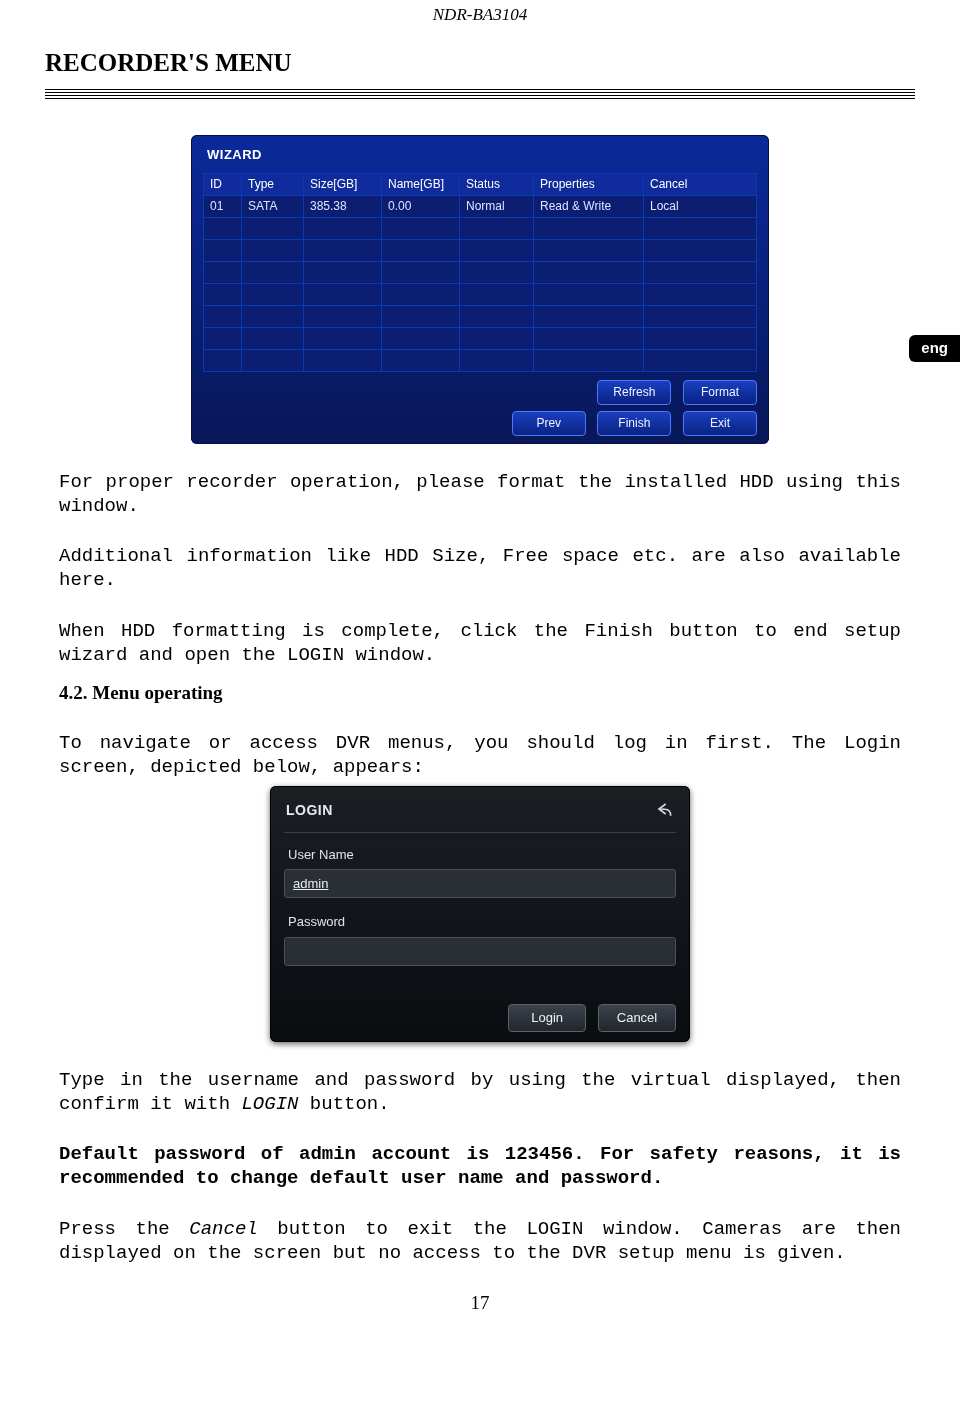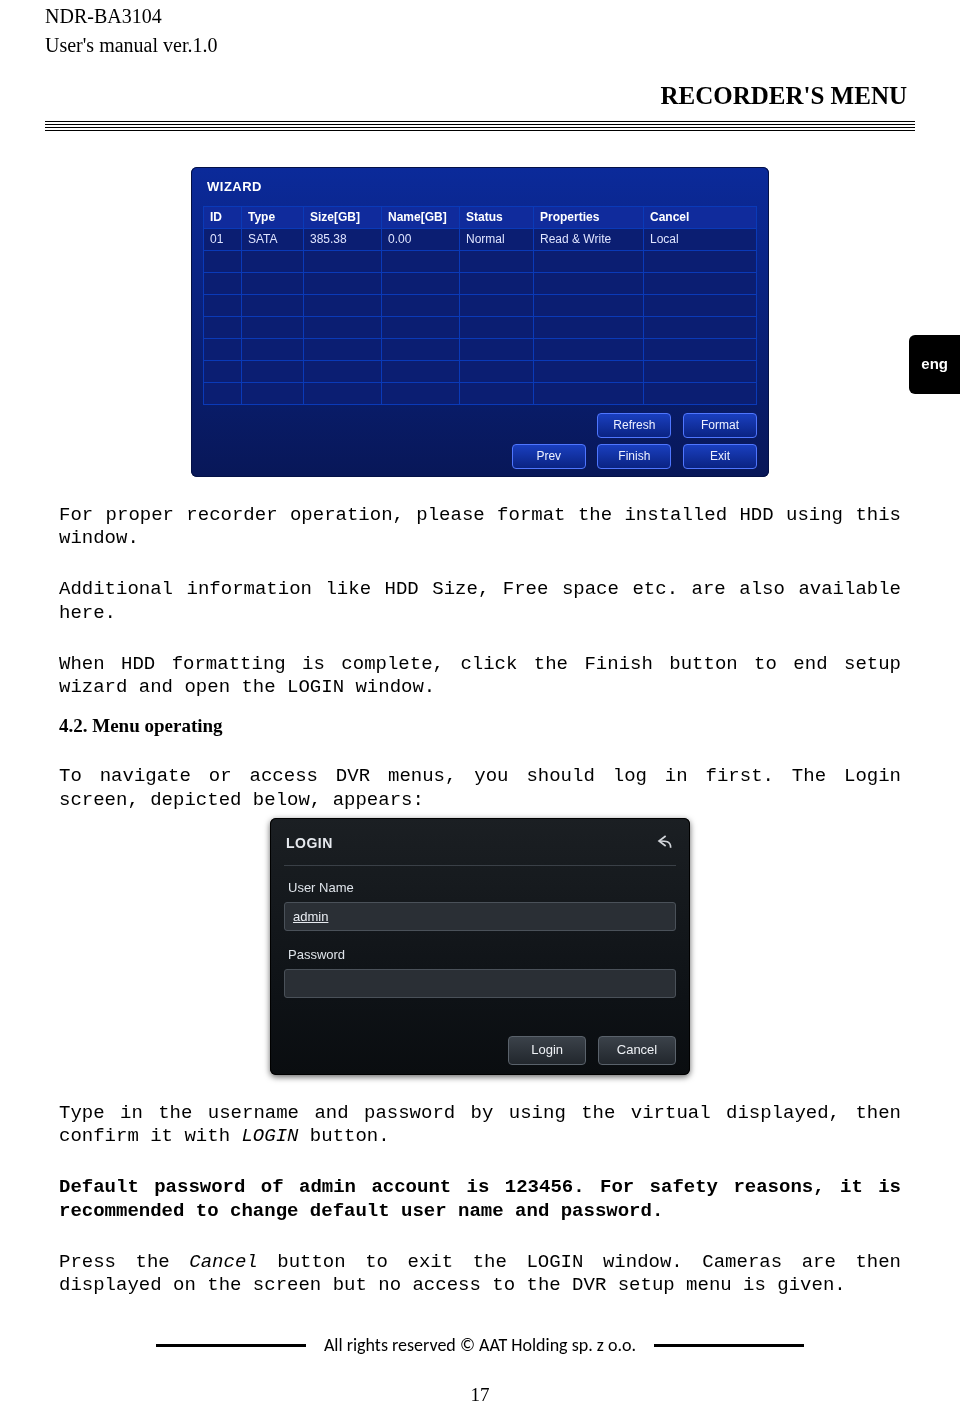--- a/index.html
+++ b/index.html
@@ -7,49 +7,49 @@
     font-family: "Times New Roman", Times, serif;
     background: #fff;
     color: #000;
     width: 960px;
     margin: 0 auto;
     position: relative;
     font-size: 19px;
     line-height: 1.25;
   }
   .page { padding: 0 45px 30px 45px; }
-  .header-center { text-align: left; font-size: 20px; padding-top: 4px; }
-  .section-title { text-align: right; font-weight: bold; font-size: 25px; margin: 22px 0 10px; padding-right: 8px;}
+  .header-center { text-align: center; font-style: italic; font-size: 17px; padding-top: 4px; }
+  .section-title { font-weight: bold; font-size: 25px; margin: 22px 0 10px; padding-right: 8px;}
   .thick-rule { border: none; border-top: 4px double #000; height: 4px; margin: 6px 0 0; }
   .thick-rule.bottom { margin-top: 2px; }
   .lang-tab {
     position: absolute; right: 0; top: 335px;
     background: #000; color: #fff;
     font-family: Arial, sans-serif; font-size: 15px; font-weight: bold;
-    padding: 20px 12px; border-radius: 6px 0 0 6px;
+    padding: 4px 12px; border-radius: 6px 0 0 6px;
   }
   .wizard-wrap { text-align: center; margin: 36px 0 22px; }
   .wizard {
     display: inline-block; width: 578px;
     background: #0a1d6e;
     background: linear-gradient(#0b2a9a, #081758);
     border-radius: 6px; padding: 10px 12px 8px;
     color: #e9ebff; font-family: Arial, sans-serif; font-size: 13px;
     text-align: left;
     box-shadow: 0 0 0 1px #041146 inset;
   }
   .wiz-title { font-weight: bold; color: #fff; margin: 2px 4px 10px; font-size: 13px; letter-spacing: .5px;}
   .wiz-table {
     width: 100%; border-collapse: collapse; table-layout: fixed;
     background: #0b1e72;
   }
   .wiz-table th, .wiz-table td {
     border: 1px solid #0a3ab8; padding: 3px 6px; font-size: 12px; color: #dfe4ff; height: 20px; overflow: hidden;
   }
-  .wiz-table th { color: #fff; font-weight: bold; background: #102b9c; }
+  .wiz-table th { color: #fff; font-weight: normal; background: #102b9c; }
   .wiz-buttons { text-align: right; margin-top: 8px; }
   .wiz-btn {
     display: inline-block; min-width: 74px; text-align: center;
     background: linear-gradient(#1a3fbf,#0a2383);
     border: 1px solid #4f76ff; border-radius: 4px;
     color: #eef1ff; font-size: 12px; padding: 4px 10px; margin-left: 8px;
   }
   .para { margin: 27px 14px 0; text-align: justify; font-family: Liberation Mono, monospace; }
   .subhead { margin: 14px 14px 0; font-weight: bold; }
   .login-wrap { text-align: center; margin: 6px 0 10px; }
@@ -83,21 +83,20 @@
   .bold { font-weight: bold; }
 </style>
 </head>
 <body>
 
 <div class="lang-tab">eng</div>
 
 <div class="page">
 
   <div class="header-center">NDR-BA3104</div>
-  <div class="header-center">User's manual ver.1.0</div>
 
   <div class="section-title">RECORDER'S MENU</div>
   <hr class="thick-rule">
   <hr class="thick-rule bottom">
 
   <div class="wizard-wrap">
     <div class="wizard">
       <div class="wiz-title">WIZARD</div>
       <table class="wiz-table">
         <colgroup>
@@ -236,20 +235,15 @@
   </div>
 
   <p class="para">
     <span>Type in the username and password by using the virtual displayed, then confirm it with </span><span class="italic">LOGIN</span><span> button.</span>
   </p>
   <p class="para bold">Default password of admin account is 123456.  For safety reasons, it is recommended to change default user name and password.</p>
   <p class="para">
     <span>Press the </span><span class="italic">Cancel</span><span> button to exit the LOGIN window. Cameras are then displayed on the screen  but no access to the DVR setup menu is given.</span>
   </p>
 
-  <div class="footnote-rule-wrap">
-    <div class="fn-rule"></div>
-    <div class="footer-text">All rights reserved © AAT Holding sp. z o.o.</div>
-    <div class="fn-rule"></div>
-  </div>
   <div class="page-number">17</div>
 
 </div>
 
 </body></html>

